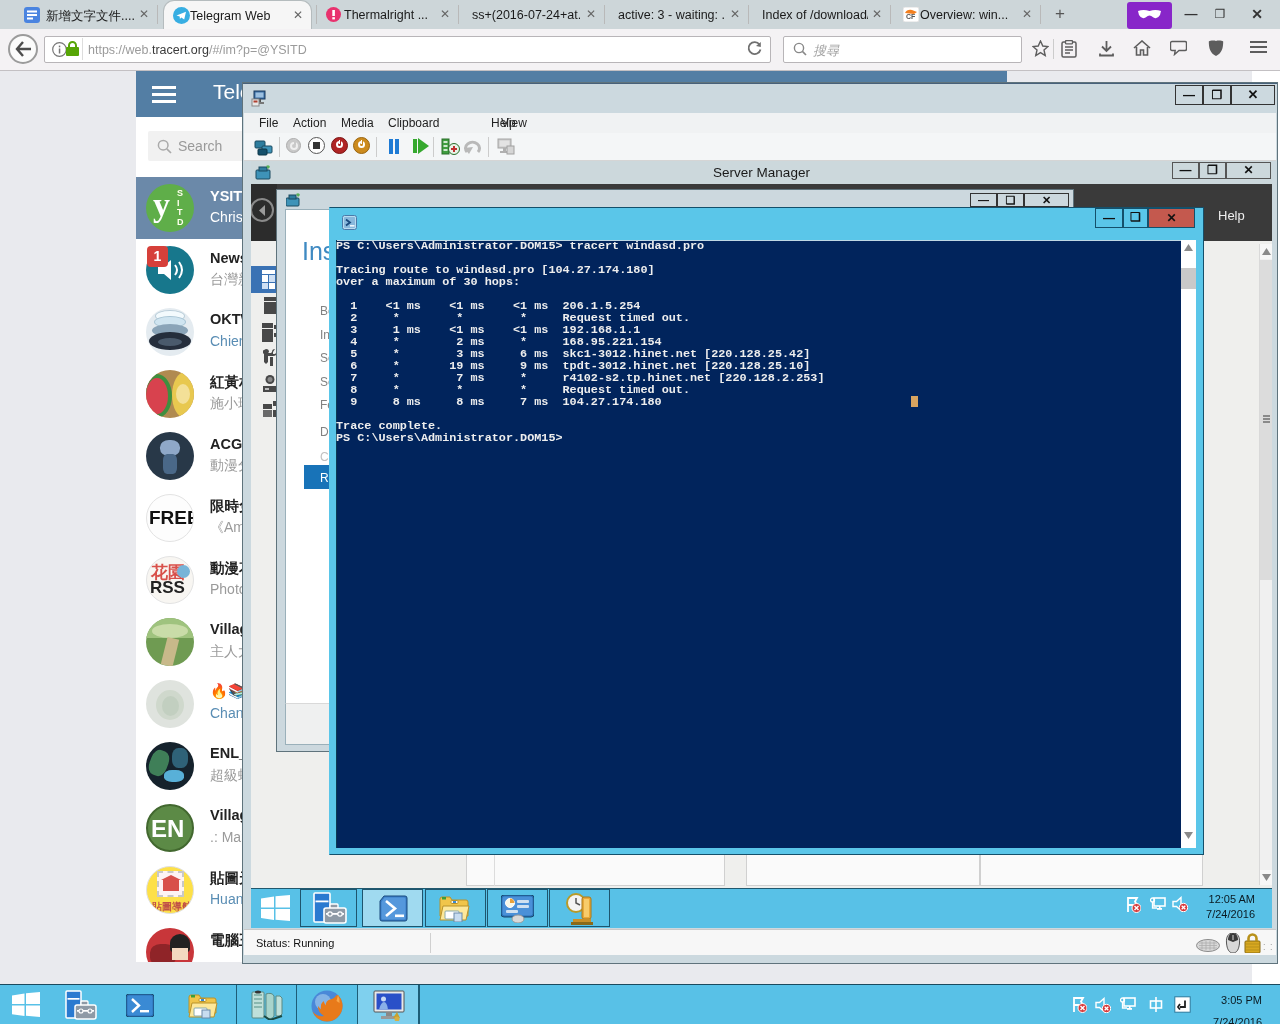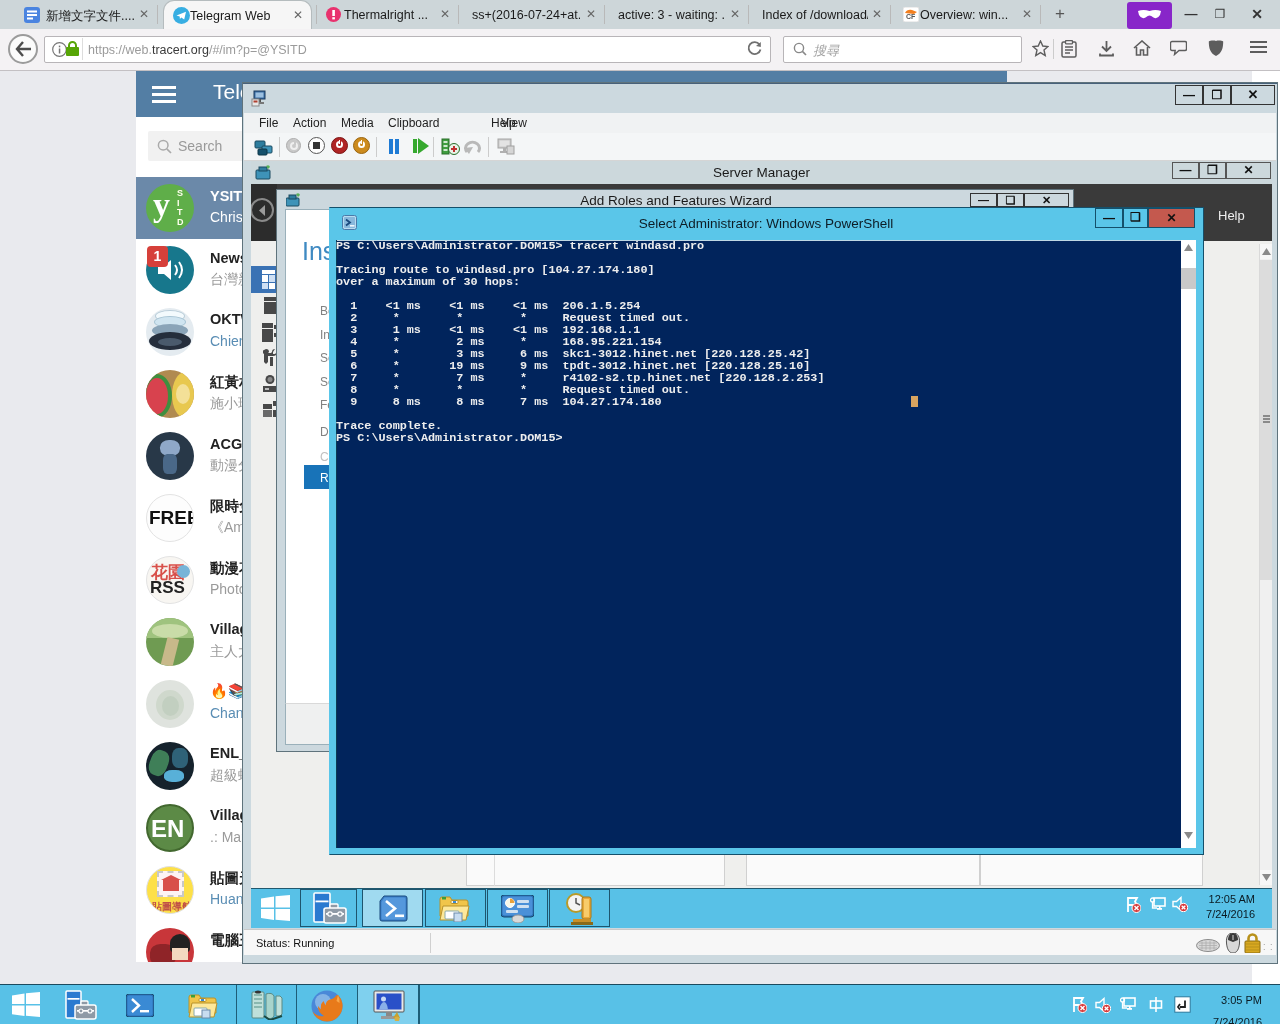--- a/index.html
+++ b/index.html
@@ -451,21 +451,20 @@
           <rect x="10" y="0" width="3" height="5" fill="#484848"></rect>
           <rect x="10" y="9" width="3" height="7" fill="#484848"></rect>
         </svg>
 
       <div class="abs" id="wizard">
         <svg style="position:absolute;left:9px;top:3px" width="16" height="15">
             <rect x="0" y="5" width="13" height="8" rx="1" fill="#3e93b8" stroke="#1a4a60"></rect>
             <rect x="3" y="2" width="7" height="4" fill="#2e7d9e" stroke="#1a4a60"></rect>
             <path d="M10 1 q3 -2 4 1 l-2 2" fill="#58b058"></path>
           </svg>
-        <div style="position:absolute;left:0;width:798px;text-align:center;top:3px;font-size:13.5px;color:#1a1a1a;">Add Roles and Features Wizard</div>
         <div class="winbtn" style="left:693px;width:27px;top:3px;height:14px;line-height:12px;border-color:#333;font-size:11px;">—</div>
         <div class="winbtn" style="left:720px;width:27px;top:3px;height:14px;line-height:12px;border-color:#333;font-size:11px;">❏</div>
         <div class="winbtn" style="left:747px;width:45px;top:3px;height:14px;line-height:12px;border-color:#333;font-size:11px;">✕</div>
         <div style="position:absolute;left:8px;top:19px;width:782px;height:494px;background:#fff;border:1px solid #9ab0ba;border-bottom:none;"></div>
         <div style="position:absolute;left:25px;top:47px;font-size:25px;color:#3f8ac2;">Installation progress</div>
         <div style="position:absolute;left:43px;top:114px;font-size:12px;color:#828282;">Before You Begin</div>
         <div style="position:absolute;left:43px;top:138px;font-size:12px;color:#828282;">Installation Type</div>
         <div style="position:absolute;left:43px;top:161px;font-size:12px;color:#828282;">Server Selection</div>
         <div style="position:absolute;left:43px;top:185px;font-size:12px;color:#828282;">Server Roles</div>
         <div style="position:absolute;left:43px;top:208px;font-size:12px;color:#828282;">Features</div>
@@ -476,21 +475,20 @@
         <div style="position:absolute;left:8px;top:513px;width:782px;height:42px;background:#eff0f0;border:1px solid #9ab0ba;border-top:1px solid #d9d9d9;"></div>
       </div>
 
       <div class="abs" id="pswin">
         <svg style="position:absolute;left:12px;top:7px" width="15" height="15">
             <rect x="0.5" y="0.5" width="14" height="14" rx="2" fill="#b8dcf0" stroke="#4a7aaa"></rect>
             <rect x="2" y="2" width="11" height="11" rx="1" fill="#88b8dc"></rect>
             <path d="M4 4.5 L8 7.5 L4 10.5" stroke="#1a4a7e" stroke-width="1.8" fill="none"></path>
             <rect x="8" y="10" width="4.5" height="1.6" fill="#eef6fc"></rect>
           </svg>
-        <div style="position:absolute;left:0;width:872px;text-align:center;top:8px;font-size:13.5px;color:#0d1d26;">Select Administrator: Windows PowerShell</div>
         <div style="position:absolute;left:765px;top:0px;width:28px;height:20px;border:1px solid #14506b;text-align:center;line-height:18px;font-weight:bold;font-size:12px;color:#111;">—</div>
         <div style="position:absolute;left:793px;top:0px;width:25px;height:20px;border:1px solid #14506b;text-align:center;line-height:17px;font-weight:bold;font-size:12px;color:#111;">❏</div>
         <div style="position:absolute;left:818px;top:0px;width:47px;height:20px;border:1px solid #14506b;background:#c4594e;text-align:center;line-height:18px;font-weight:bold;font-size:12px;color:#111;">✕</div>
         <div style="position:absolute;left:6px;top:32px;width:1px;height:608px;background:#0b3a52;"></div>
           <div style="position:absolute;left:7px;top:32px;width:844px;height:608px;background:#01245c;"></div>
         <div style="position:absolute;left:7px;top:32px;width:844px;height:1px;background:#bfd8e4;"></div>
         <pre class="mono" style="position:absolute;left:6px;top:32px;font-size:11.8px;line-height:12px;color:#eeeeee;font-weight:bold;">PS C:\Users\Administrator.DOM15&gt; tracert windasd.pro
 
 Tracing route to windasd.pro [104.27.174.180]
 over a maximum of 30 hops:

